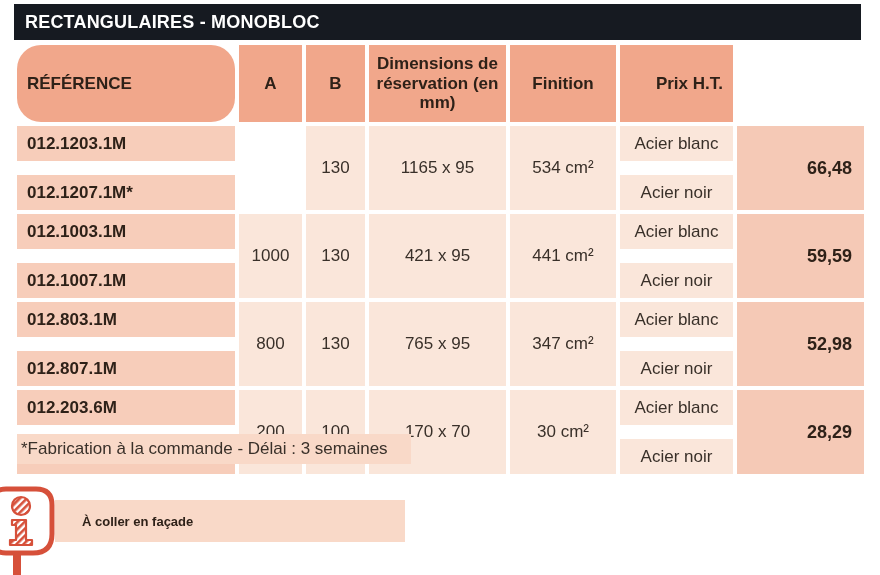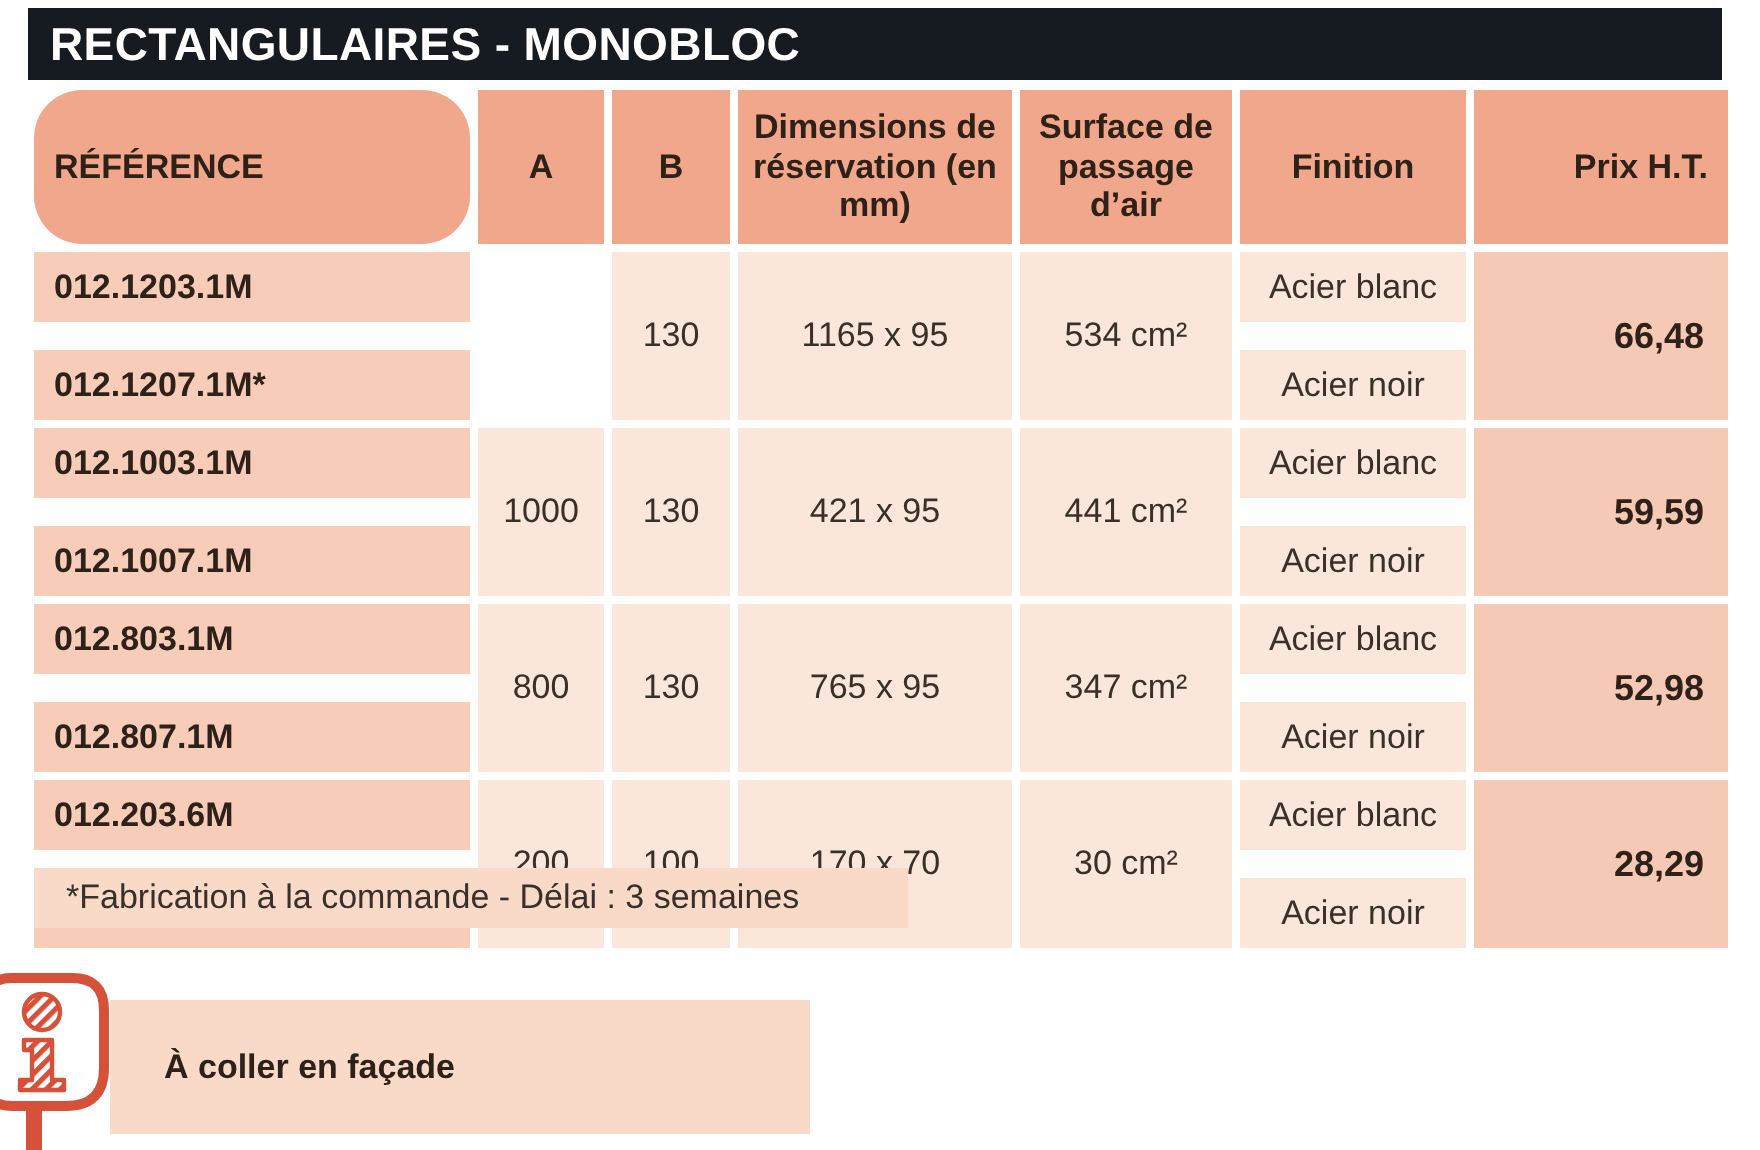--- a/index.html
+++ b/index.html
@@ -3,21 +3,21 @@
 <meta charset="utf-8">
 <style>
   * { margin:0; padding:0; box-sizing:border-box; }
   html,body { background:#fff; }
   body { font-family:"Liberation Sans", sans-serif; }
   .page { position:relative; width:880px; height:575px; background:#fff; overflow:hidden; }
 
   .title-bar {
     position:absolute; left:14px; top:4px; width:847px; height:36px;
     background:var(--title_bar_bg); color:var(--title_text);
-    font-size:23px; font-weight:bold; line-height:36px; padding-left:11px;
+    font-size:18px; font-weight:bold; line-height:36px; padding-left:11px;
     letter-spacing:0.2px;
   }
 
   .tbl { position:absolute; left:17px; top:45px; width:847px; }
 
   .hdr-row, .pair {
     display:grid;
     grid-template-columns:218px 63px 59px 137px 106px 113px 127px;
     column-gap:4px;
   }
@@ -37,47 +37,46 @@
   .price { background:var(--price_cell_bg); font-weight:bold; color:var(--text_dark);
            justify-content:flex-end; padding-right:12px; font-size:18px; }
 
   .c1r1{grid-column:1;grid-row:1} .c1r2{grid-column:1;grid-row:2}
   .c2{grid-column:2;grid-row:1/3} .c3{grid-column:3;grid-row:1/3}
   .c4{grid-column:4;grid-row:1/3} .c5{grid-column:5;grid-row:1/3}
   .c6r1{grid-column:6;grid-row:1} .c6r2{grid-column:6;grid-row:2}
   .c7{grid-column:7;grid-row:1/3}
 
   .footnote {
-    position:absolute; left:17px; top:434px; width:437px; height:30px;
+    position:absolute; left:17px; top:434px; width:394px; height:30px;
     background:var(--strip_bg); color:var(--text_body);
-    font-size:17px; line-height:30px; padding-left:16px;
+    font-size:17px; line-height:30px; padding-left:4px;
   }
 
   .banner {
-    position:absolute; left:55px; top:500px; width:350px; height:67px;
+    position:absolute; left:55px; top:500px; width:350px; height:42px;
     background:var(--strip_bg); display:flex; align-items:center;
-    padding-left:27px; font-size:17px; font-weight:bold; color:var(--text_dark);
+    padding-left:27px; font-size:13px; font-weight:bold; color:var(--text_dark);
   }
   .info-svg { position:absolute; left:-10px; top:484px; }
 </style>
 </head>
 <body>
 
 <div class="page">
 
   <div class="title-bar">RECTANGULAIRES - MONOBLOC</div>
 
   <div class="tbl">
 
     <div class="hdr-row">
       <div class="cell hdr first">RÉFÉRENCE</div>
       <div class="cell hdr">A</div>
       <div class="cell hdr">B</div>
       <div class="cell hdr">Dimensions de réservation (en mm)</div>
-      <div class="cell hdr">Surface de passage d’air</div>
       <div class="cell hdr">Finition</div>
       <div class="cell hdr last">Prix H.T.</div>
     </div>
 
     <div class="pair">
       <div class="cell ref c1r1">012.1203.1M</div>
       <div class="cell ref c1r2">012.1207.1M*</div>
       <div class="cell light c3">130</div>
       <div class="cell light c4">1165 x 95</div>
       <div class="cell light c5">534 cm²</div>

